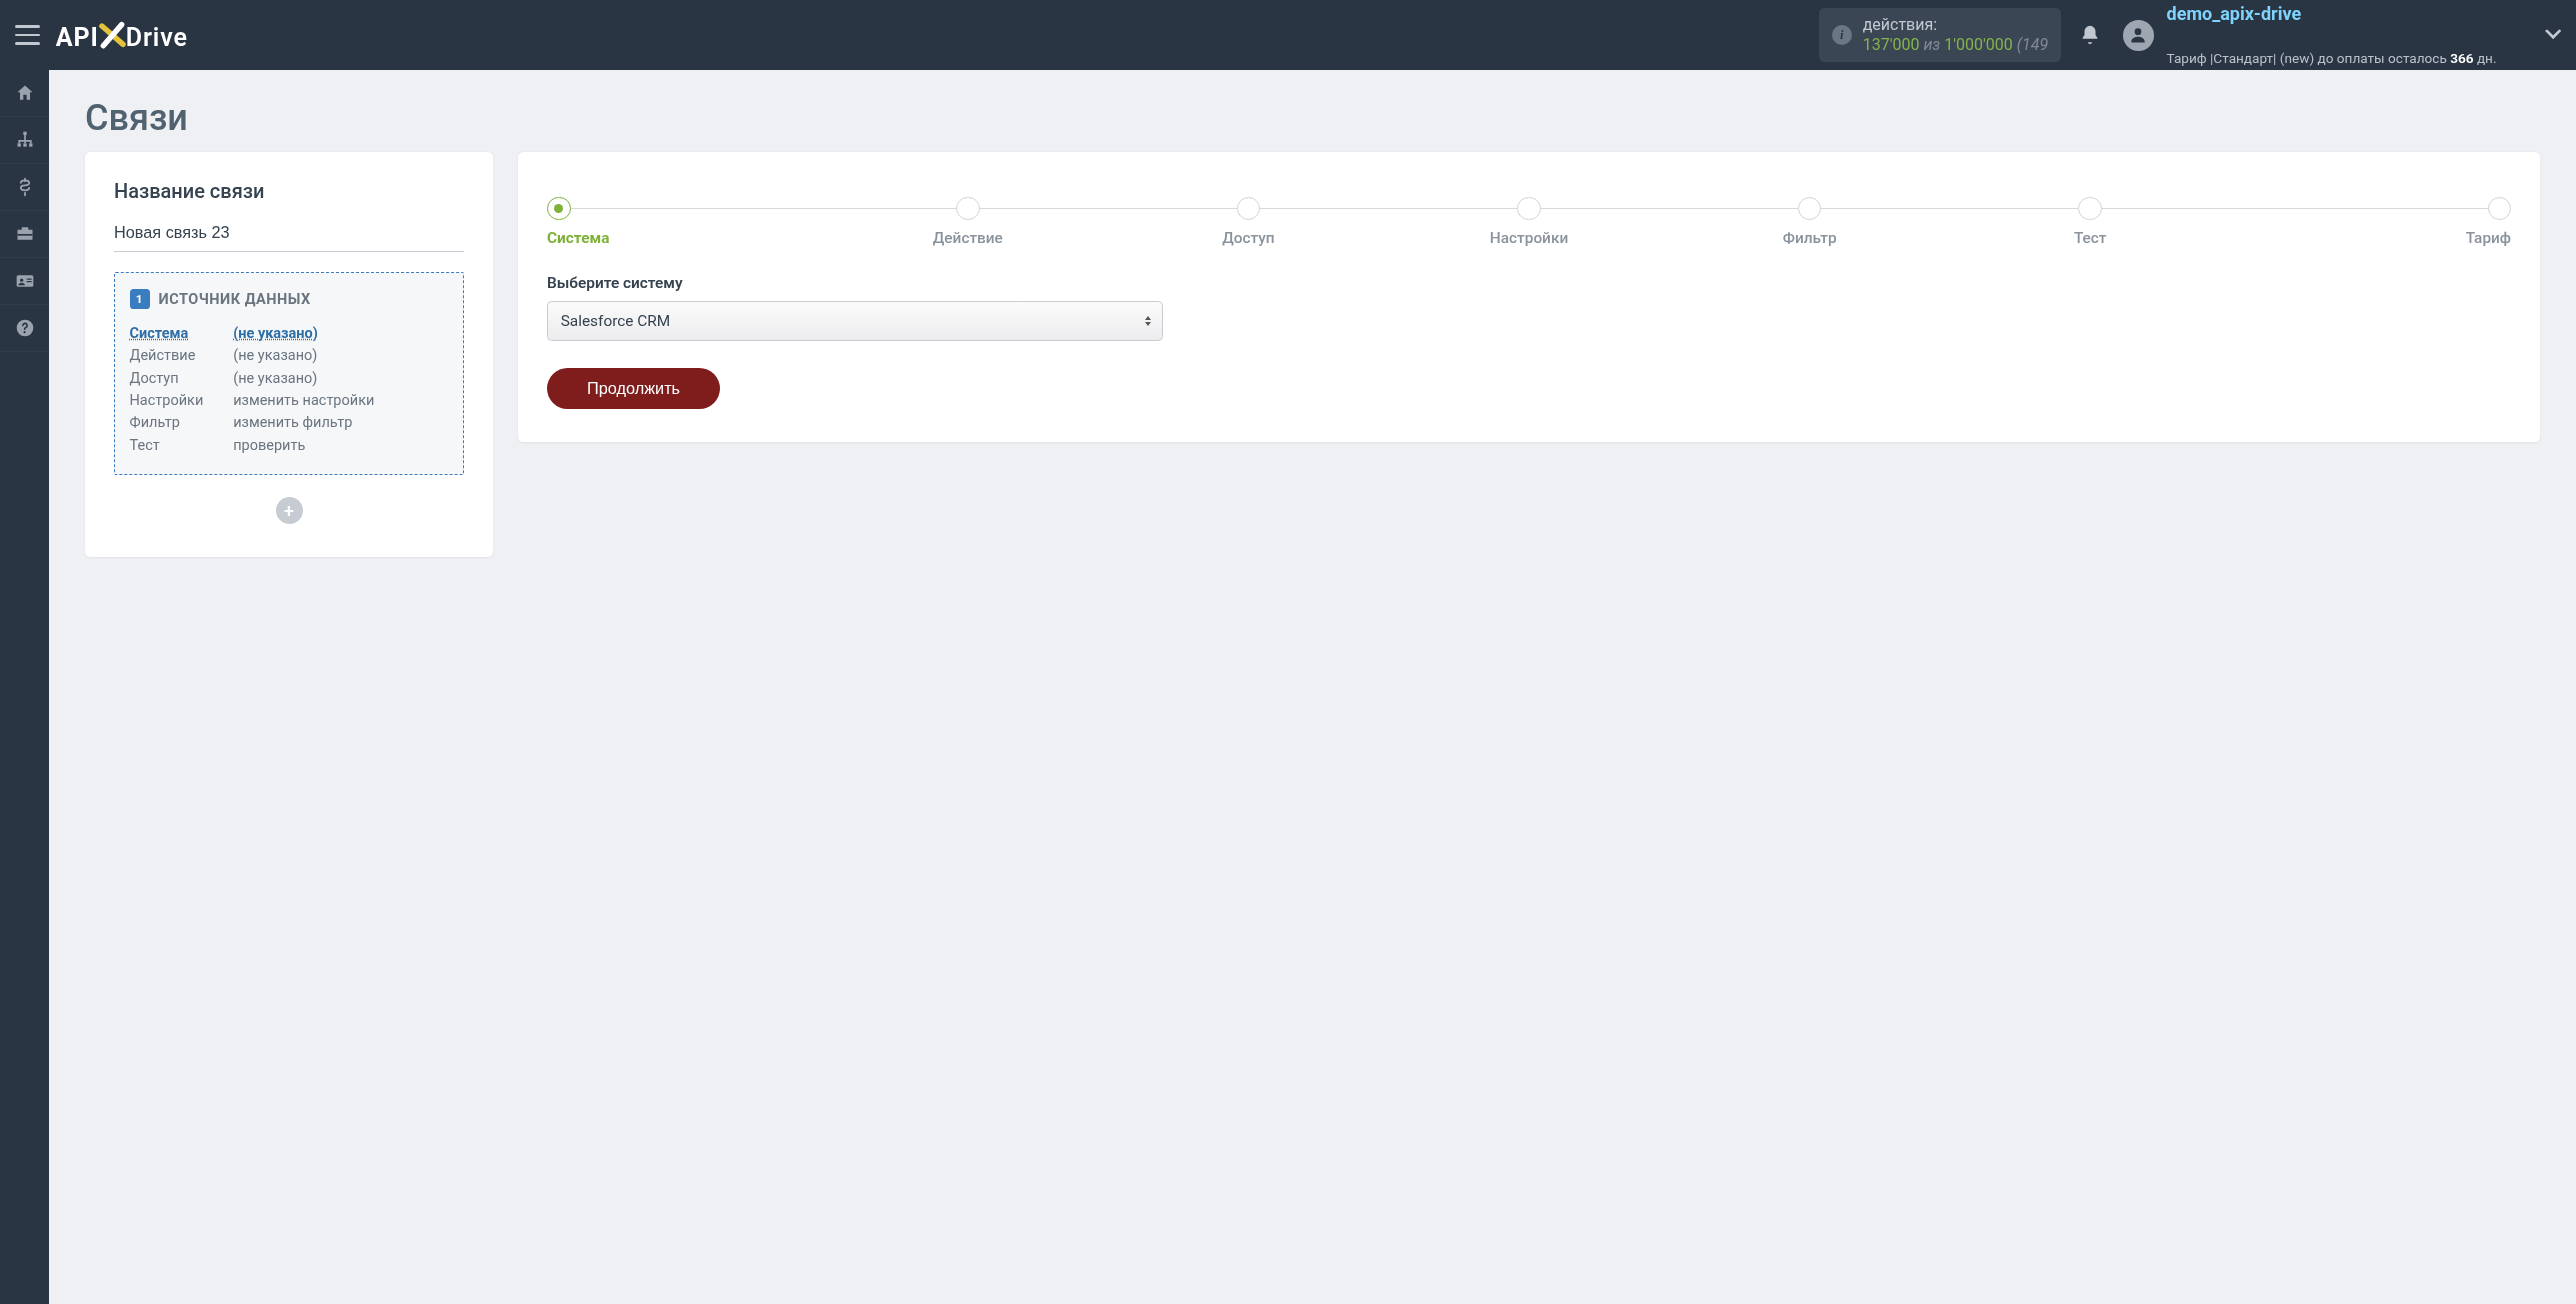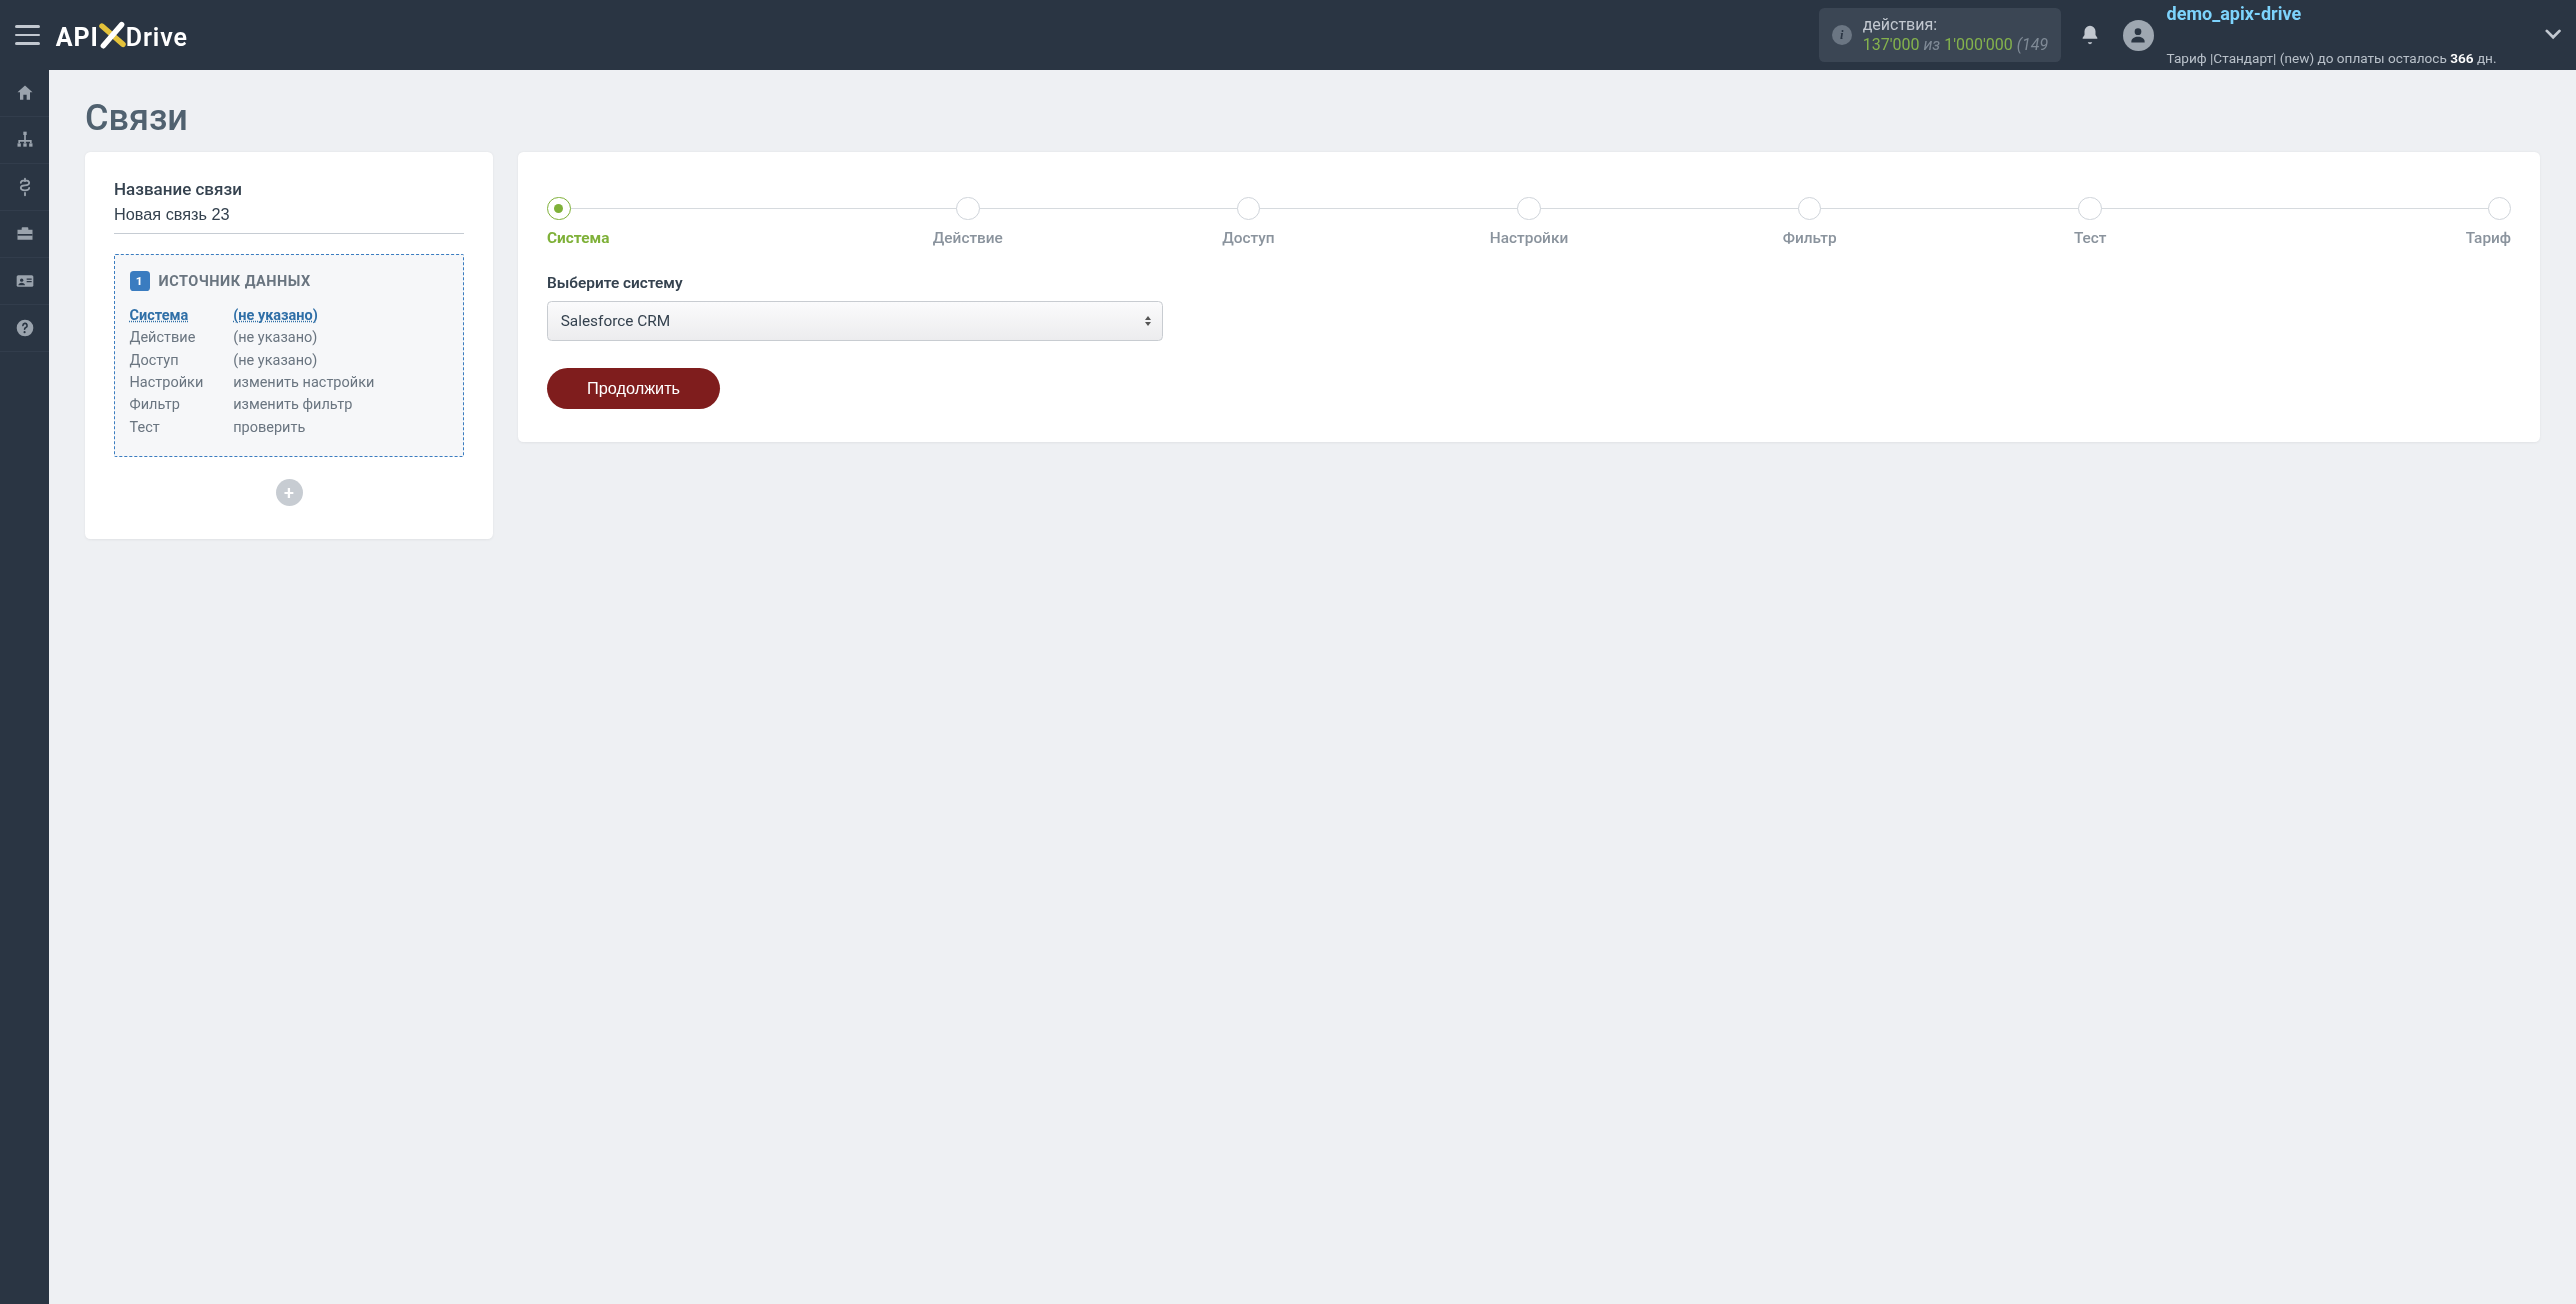--- a/index.html
+++ b/index.html
@@ -40,21 +40,21 @@
 .page-title { font-size: 36px; color: #50616f; font-weight: 500; margin-bottom: 12.7px; }
 .breadcrumb { font-size: 15.4px; color: #788491; margin-bottom: 20px; }
 .breadcrumb a { color: #2f6fa7; text-decoration: none; }
 .breadcrumb .sep { margin: 0 7.2px; color:#9aa3ad; }
 
 .panels { display:flex; gap: 25px; align-items: flex-start; }
 .card { background:#fff; border-radius: 5.4px; box-shadow: 0 0.9px 2.7px rgba(0,0,0,0.06); padding: 27px 29px 33px; }
 .card-left { width: 408px; }
 .card-right { flex:1; }
 
-.card-h { font-size: 17px; color:#35424f; font-weight:500; margin-bottom: 1px; }
+.card-h { font-size: 20px; color:#35424f; font-weight:500; margin-bottom: 15px; }
 .card-h .muted { color:#9aa3ad; font-weight:400; }
 
 .input-line { width:100%; border:none; border-bottom:0.9px solid #c6ccd3; font-size:16.3px; color:#35424f; padding: 5.4px 0 9px; outline:none; margin-bottom: 20px; background:transparent; }
 
 .dashed-box { border: 1.8px dashed #3a7cc0; border-radius: 1.8px; background:#f6f7f9; padding: 16.3px 14.5px 18px; }
 .src-head { display:flex; align-items:center; gap:9px; font-weight:700; color:#6a7580; font-size:14.5px; letter-spacing:0.5px; margin-bottom:12.7px; }
 .badge-1 { width:20px; height:20px; border-radius:3.6px; background:#3a7cc0; color:#fff; font-size:11.8px; display:flex; align-items:center; justify-content:center; font-weight:700; }
 .kv { display:flex; gap:12.7px; font-size:14.5px; padding: 2.7px 0; color:#6a7580; }
 .kv .k { width:91px; }
 .kv.active .k { color:#2f6fa7; font-weight:700; text-decoration: underline dotted #2f6fa7; cursor:pointer; }

